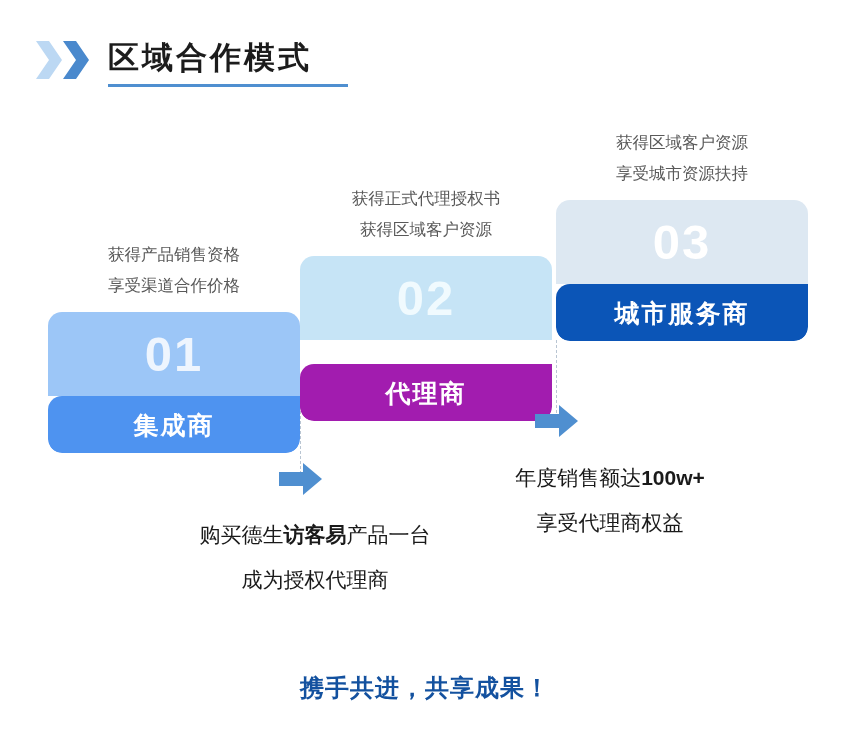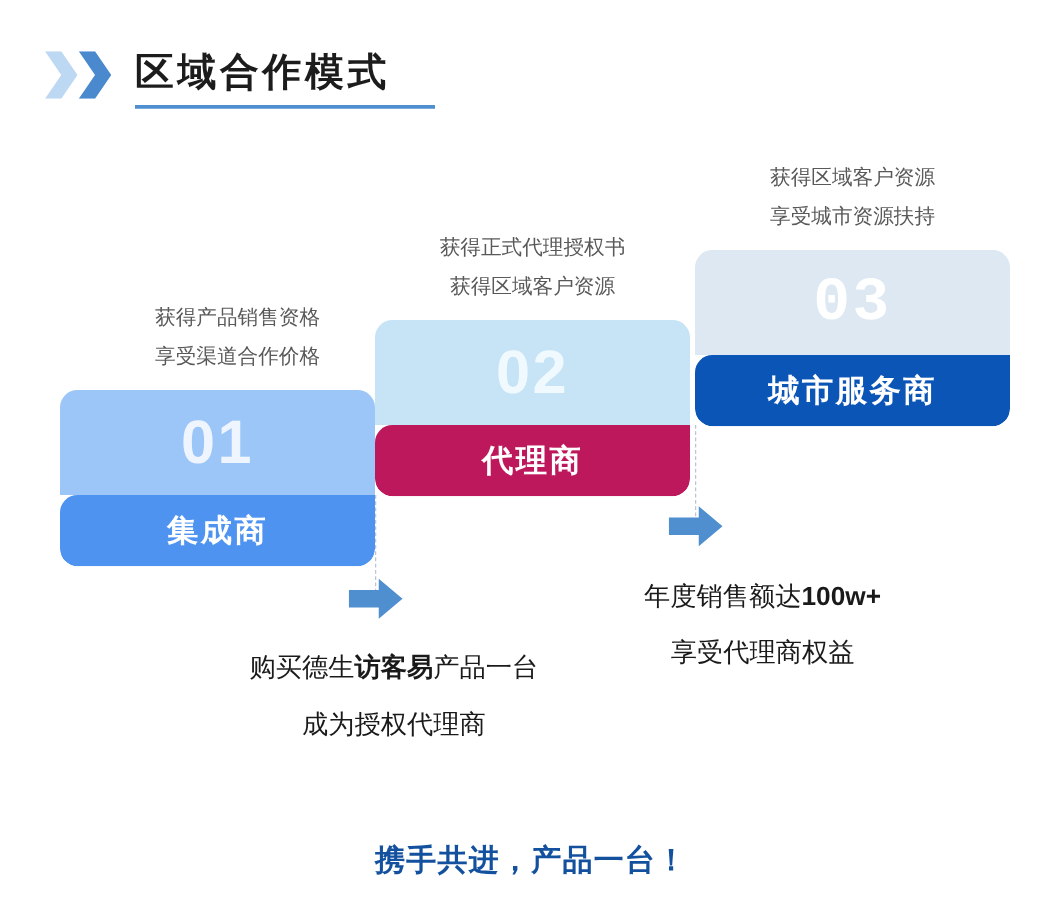--- a/index.html
+++ b/index.html
@@ -130,28 +130,28 @@
 
   
   .card-01 { left: 48px; top: 312px; z-index: 3; }
   .card-01 .card-top  { background: #9cc6f7; }
   .card-01 .card-band { background: #4e93f0; }
   .card-01 .card-num  { color: #eef5fe; }
 
   
   .card-02 { left: 300px; top: 256px; z-index: 2; }
   .card-02 .card-top  { background: #c6e4f6; }
-  .card-02 .card-band { background: #be185d; }
+  .card-02 .card-band { background: #a21caf; margin-top: 24px; }
   .card-02 .card-num  { color: #f0fafe; }
 
   
   .card-03 { left: 556px; top: 200px; z-index: 1; }
   .card-03 .card-top  { background: #dde8f2; }
   .card-03 .card-band { background: #0b55b7; }
-  .card-03 .card-num  { color: #ffffff; font-family: Liberation Mono, monospace; }
+  .card-03 .card-num  { color: #ffffff; }
 
   
   .dashed-line {
     position: absolute;
     width: 0;
     border-left: 1.5px dashed #b9c5d2;
     z-index: 0;
   }
 
   
@@ -208,21 +208,21 @@
   <div class="page-title">区域合作模式</div>
   <div class="title-underline"></div>
 </div>
 
 <div class="steps">
 
   <div class="dashed-line" style="left:300px; top:396px; height:78px;"></div>
   <div class="dashed-line" style="left:556px; top:340px; height:78px;"></div>
 
   <div class="step">
-    <div class="step-caption" style="left:64px; top:239px; width:252px;">
+    <div class="step-caption" style="left:48px; top:239px; width:252px;">
       <div>获得产品销售资格</div>
       <div>享受渠道合作价格</div>
     </div>
 
     <div class="card card-01">
       <div class="card-top">
         <div class="card-num">01</div>
       </div>
       <div class="card-band">
         <div class="card-band-label">集成商</div>
@@ -282,13 +282,13 @@
 
   <div class="note" style="left:430px; top:455px; width:360px;">
     <div>
       <span>年度销售额达</span><b>100w+</b><span></span>
     </div>
     <div>享受代理商权益</div>
   </div>
 
 </div>
 
-<div class="slogan">携手共进，产品一台！</div>
+<div class="slogan">携手共进，共享成果！</div>
 
 </body></html>

